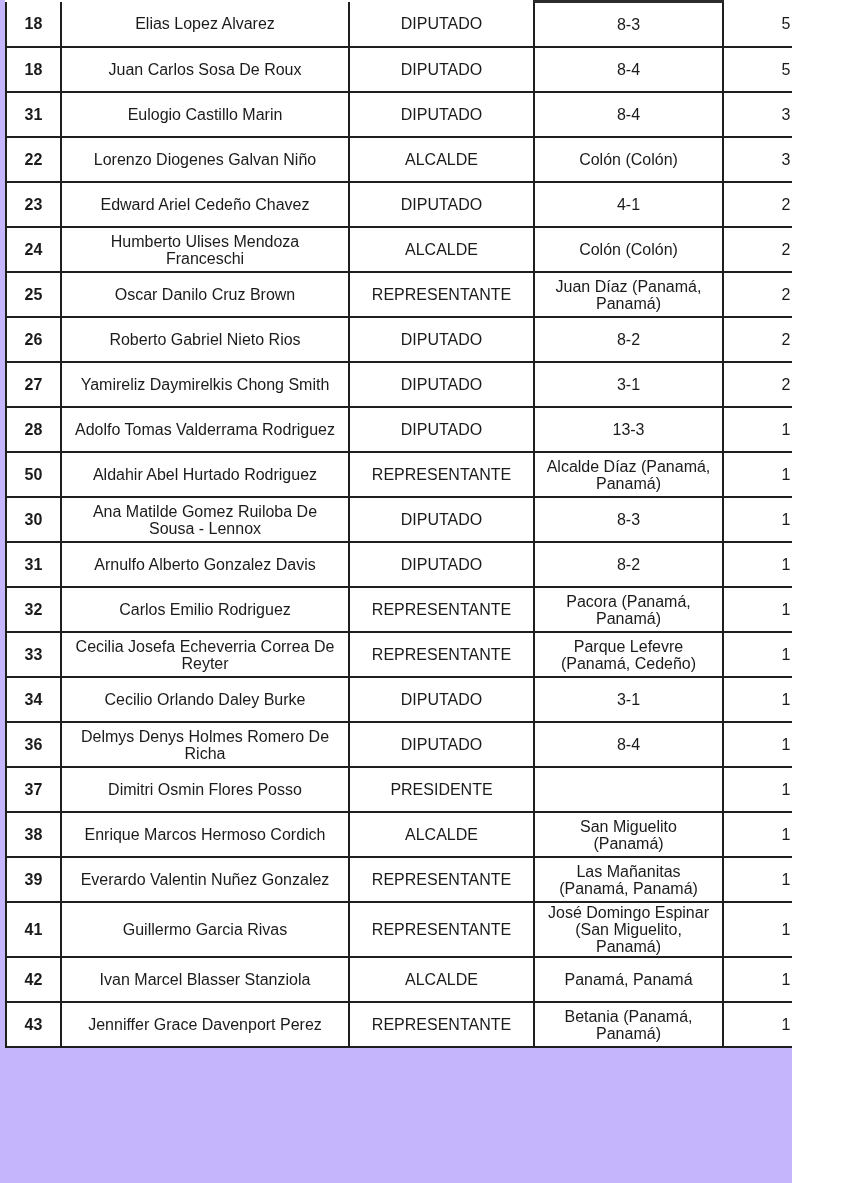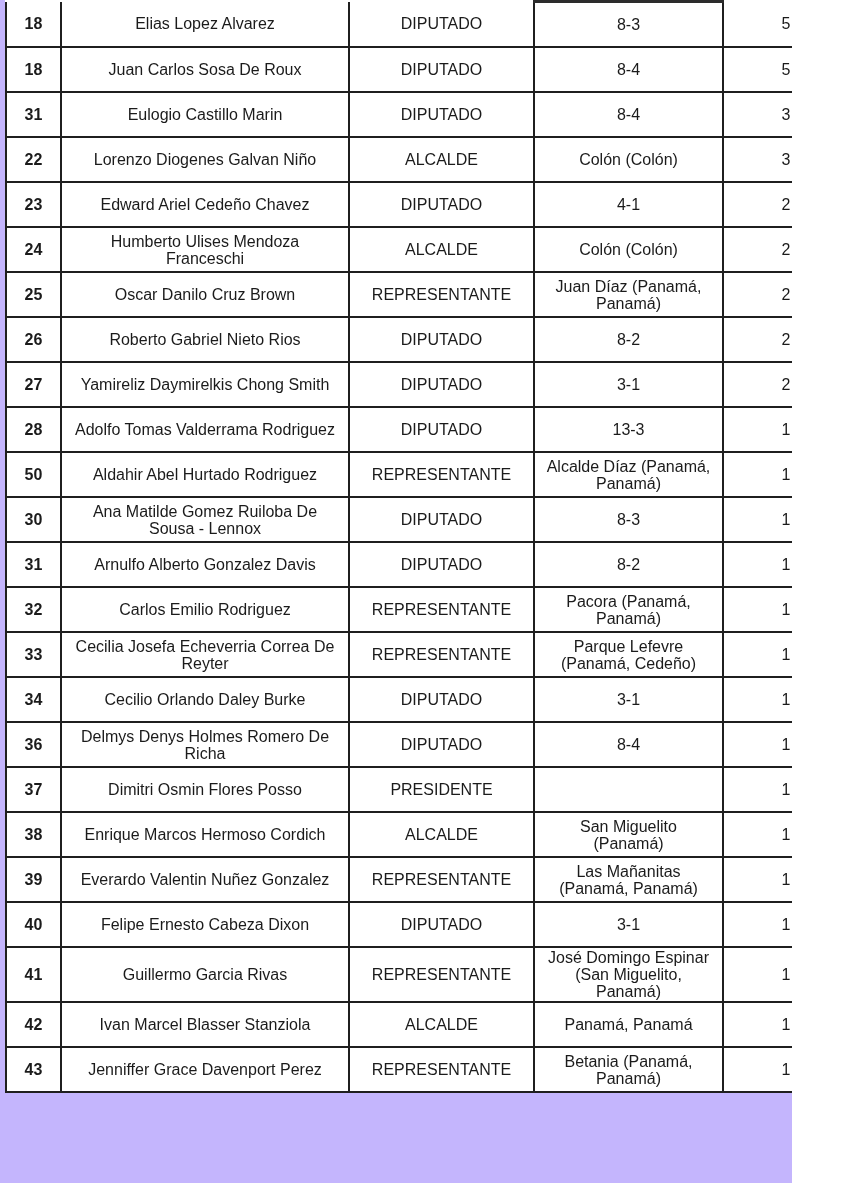--- a/index.html
+++ b/index.html
@@ -228,27 +228,20 @@
   </tr>
 
   <tr>
     <td class="c-rank">39</td>
     <td class="c-name">Everardo Valentin Nuñez Gonzalez</td>
     <td class="c-pos">REPRESENTANTE</td>
     <td class="c-circ">Las Mañanitas (Panamá, Panamá)</td>
     <td class="c-count">1</td>
   </tr>
 
-  <tr>
-    <td class="c-rank">40</td>
-    <td class="c-name">Felipe Ernesto Cabeza Dixon</td>
-    <td class="c-pos">DIPUTADO</td>
-    <td class="c-circ">3-1</td>
-    <td class="c-count">1</td>
-  </tr>
 
   <tr>
     <td class="c-rank">41</td>
     <td class="c-name">Guillermo Garcia Rivas</td>
     <td class="c-pos">REPRESENTANTE</td>
     <td class="c-circ">José Domingo Espinar (San Miguelito, Panamá)</td>
     <td class="c-count">1</td>
   </tr>
 
   <tr>

